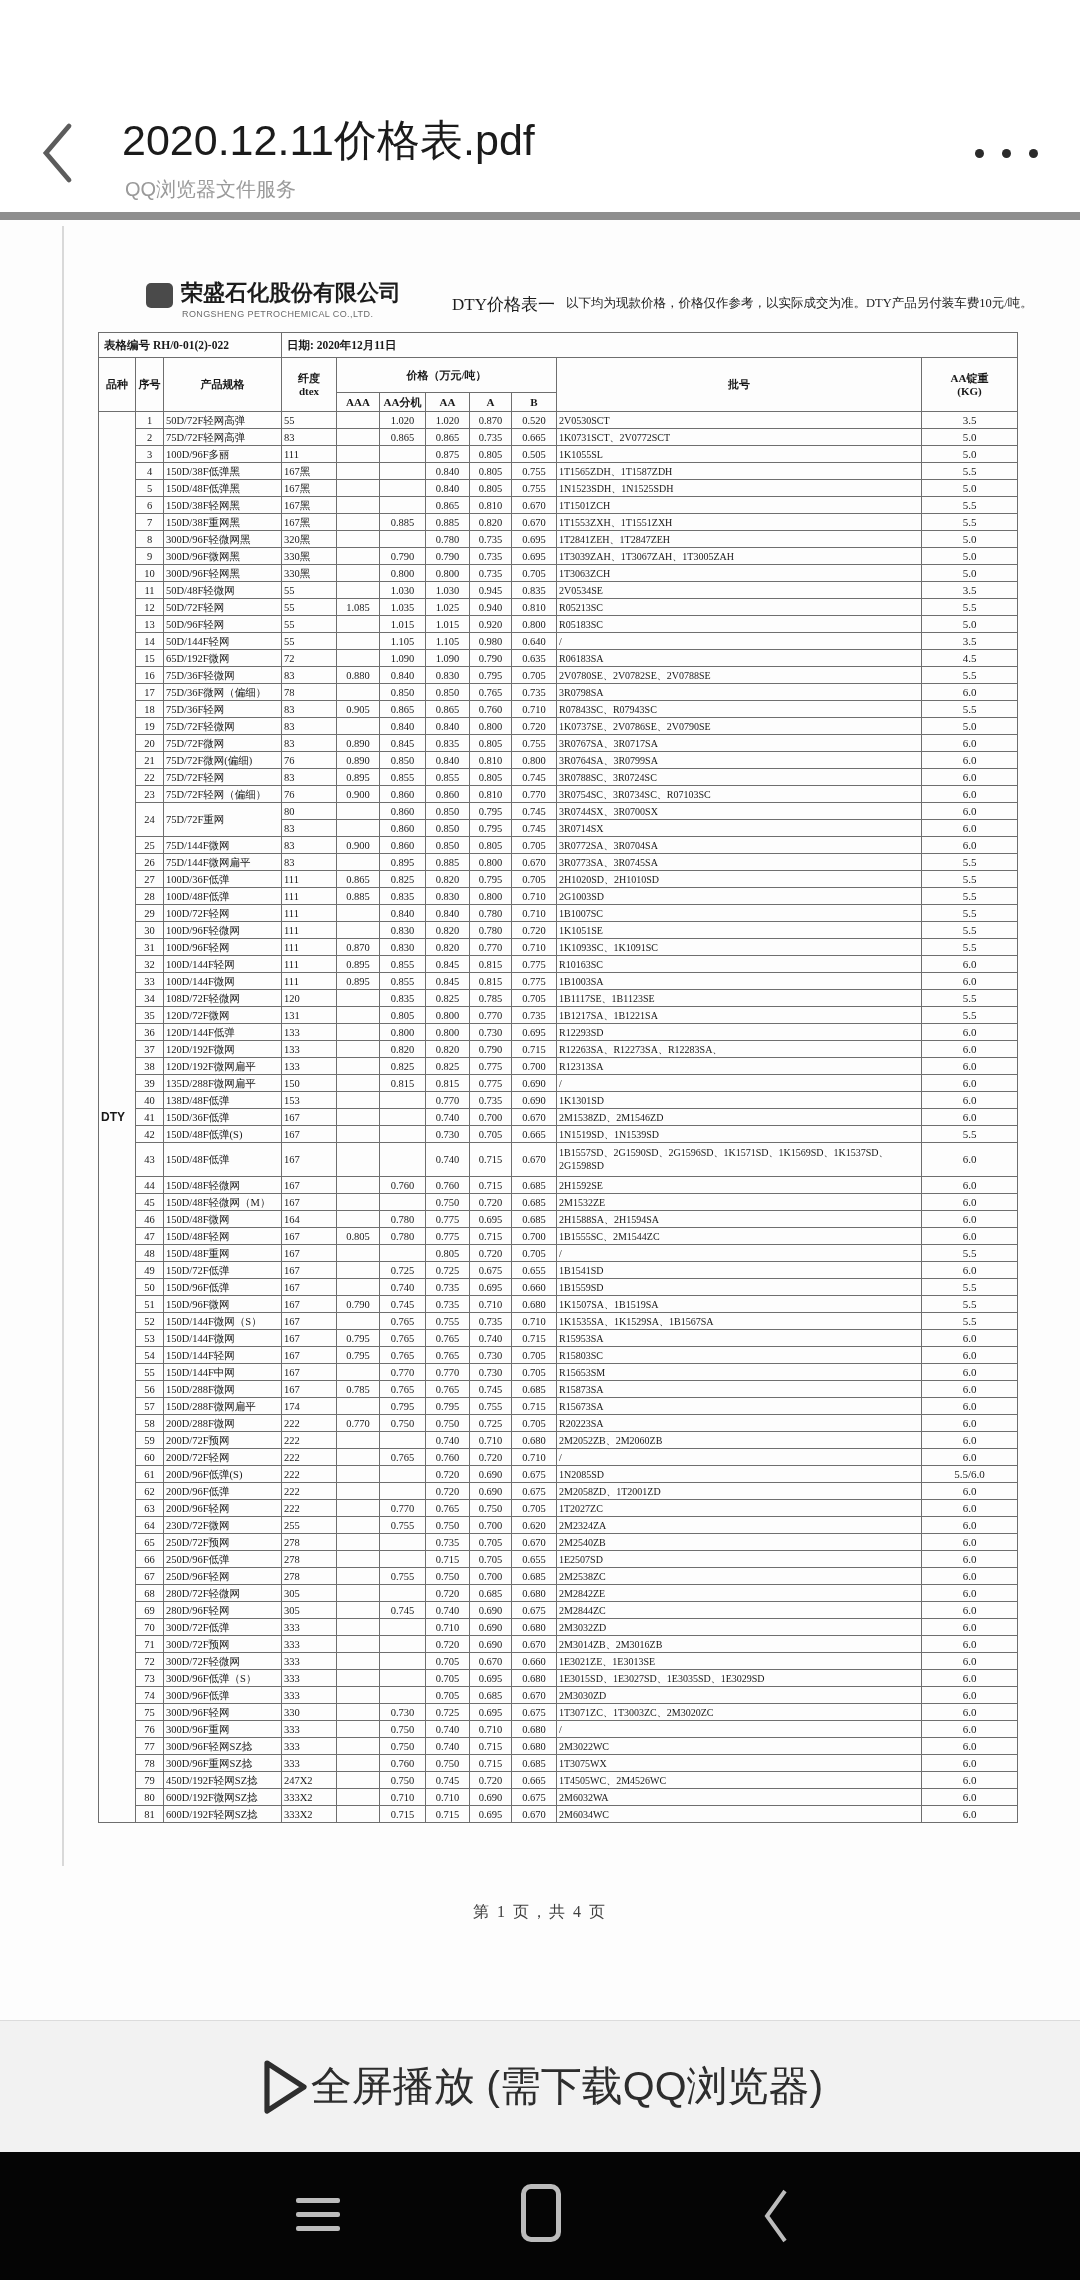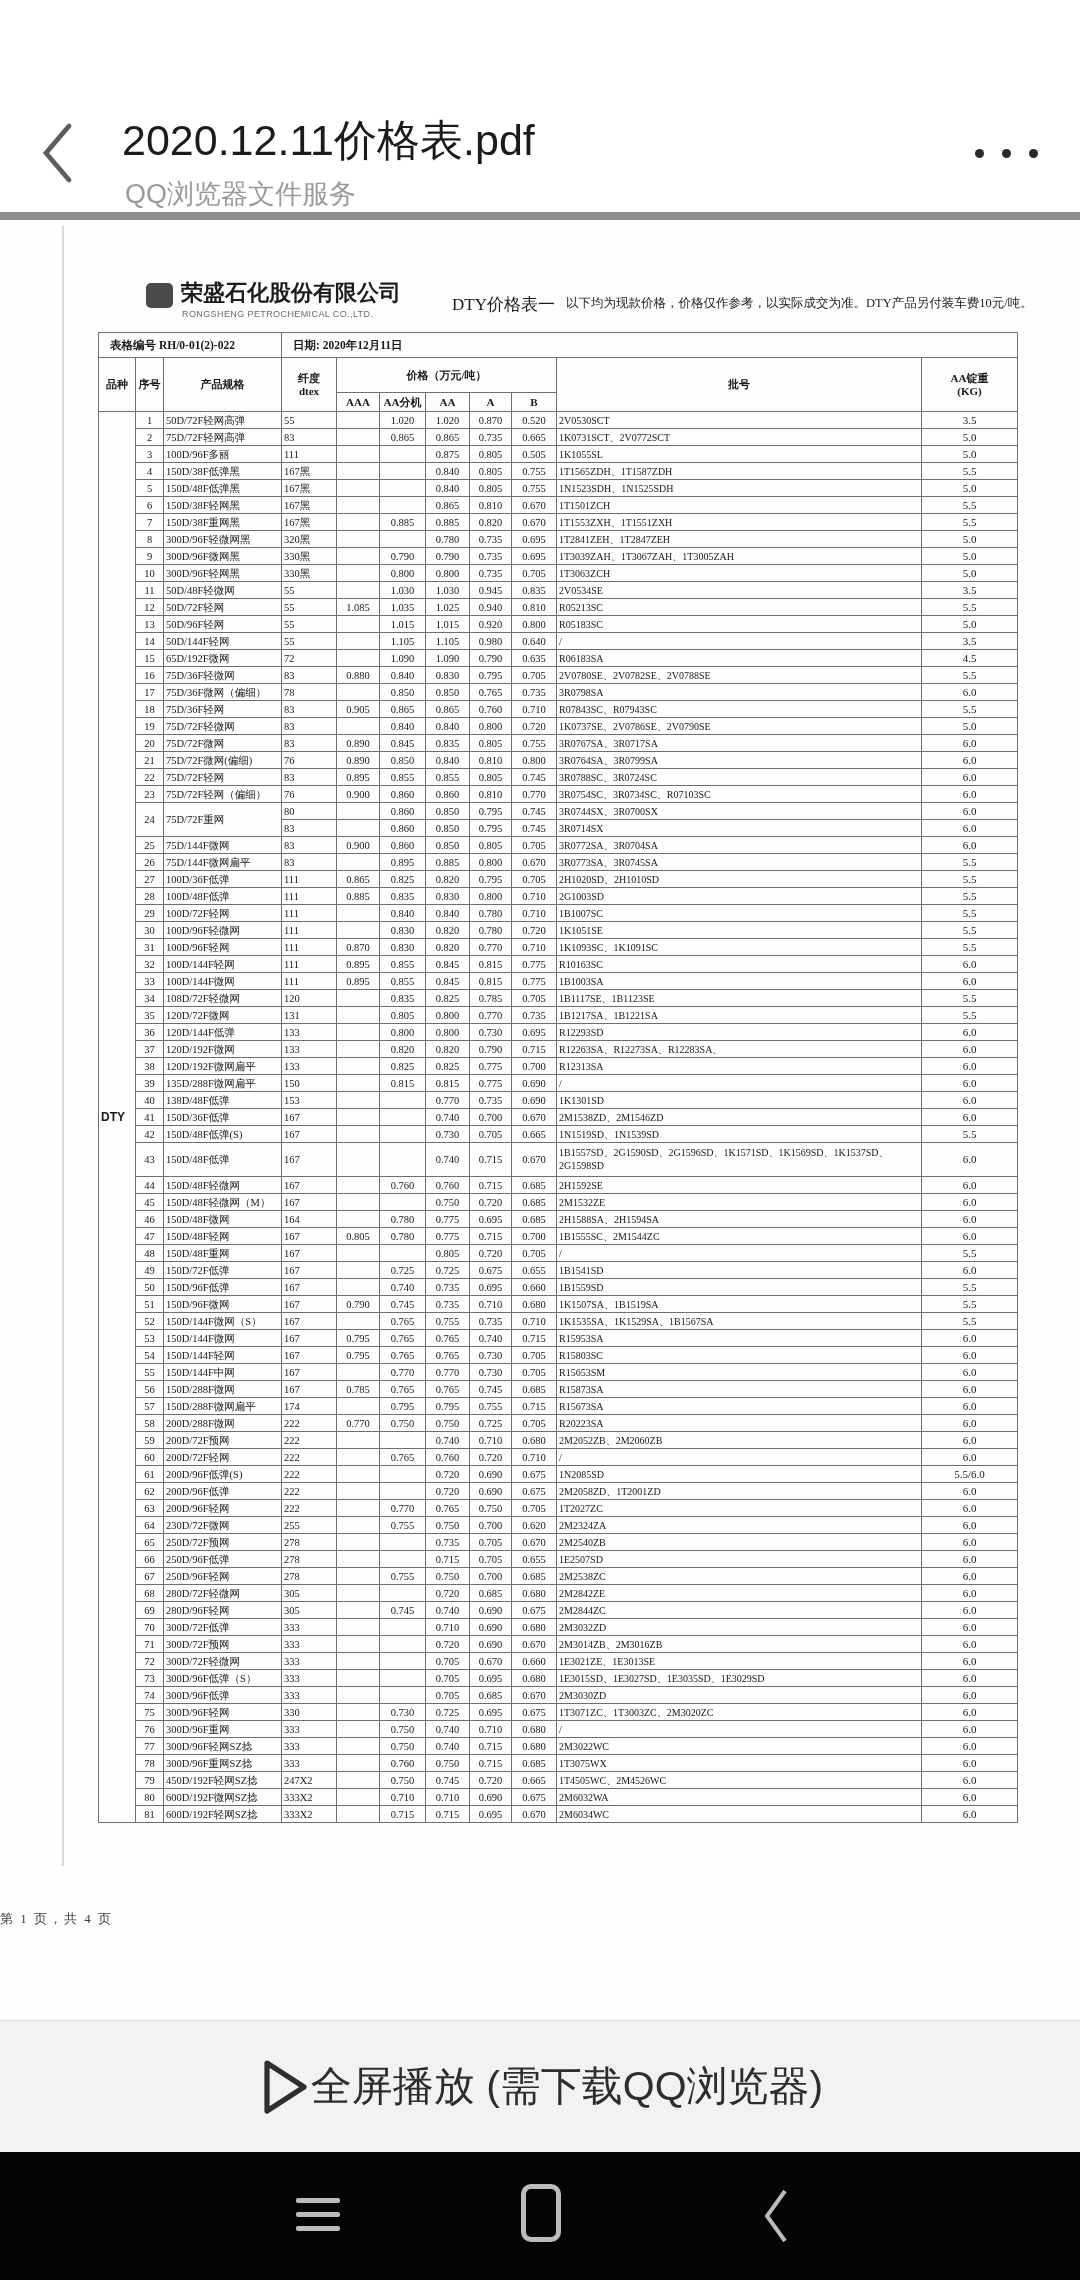--- a/index.html
+++ b/index.html
@@ -1,38 +1,38 @@
 <!DOCTYPE html>
 <html><head>
 <meta charset="utf-8">
 <style>
   html,body{margin:0;padding:0;background:#e9e9e9;}
   .screen{position:relative;width:1080px;height:2280px;background:#ffffff;margin:0 auto;overflow:hidden;font-family:"Liberation Sans",sans-serif;}
   
   .app-header{position:absolute;top:0;left:0;width:1080px;height:180px;background:#fff;}
   .back-btn{position:absolute;left:40px;top:122px;width:44px;height:66px;}
   .page-title{position:absolute;left:122px;top:112px;font-size:43px;color:#1b1b1b;white-space:nowrap;}
-  .page-subtitle{position:absolute;left:125px;top:176px;font-size:27px;color:#9a9a9a;white-space:nowrap;}
+  .page-subtitle{position:absolute;left:125px;top:176px;font-size:20px;color:#9a9a9a;white-space:nowrap;}
   .menu-btn{position:absolute;right:42px;top:138px;width:110px;height:30px;display:flex;gap:18px;align-items:center;justify-content:flex-end;}
   .menu-dot{width:9px;height:9px;border-radius:50%;background:#2a2a2a;}
   .divider{position:absolute;top:212px;left:0;width:1080px;height:8px;background:#8e8e8e;}
   
   .pdf{position:absolute;top:220px;left:0;width:1080px;height:1800px;background:#fdfdfd;color:#1c1c1c;font-family:"Liberation Serif",serif;}
   .scan-edge{position:absolute;left:62px;top:6px;width:2px;height:1640px;background:#d9d9d9;}
   .page-badge{position:absolute;left:42px;top:-16px;width:112px;height:112px;border-radius:50%;background:rgba(128,128,128,0.9);color:#fff;display:flex;align-items:center;justify-content:center;font-size:40px;font-family:"Liberation Sans",sans-serif;z-index:5;}
   .logo-mark{position:absolute;left:146px;top:63px;width:27px;height:25px;background:#4a4a4a;border-radius:5px;}
   .company-cn{position:absolute;left:181px;top:58px;font-size:22px;font-weight:bold;white-space:nowrap;}
   .company-en{position:absolute;left:182px;top:89px;font-size:9px;color:#6a6a6a;letter-spacing:.4px;font-family:"Liberation Sans",sans-serif;white-space:nowrap;}
   .sheet-title{position:absolute;left:452px;top:73px;font-size:17px;white-space:nowrap;}
   .sheet-note{position:absolute;left:566px;top:75px;font-size:12.5px;white-space:nowrap;}
-  .pdf-footer{position:absolute;left:0;top:1682px;width:100%;text-align:left;font-size:13px;color:#3f3f3f;letter-spacing:2px;margin-top:8px;}
+  .pdf-footer{position:absolute;left:0;top:1682px;width:100%;text-align:center;font-size:16px;color:#3f3f3f;letter-spacing:2px;}
   
   .price-table{position:absolute;left:98px;top:112px;border-collapse:collapse;table-layout:fixed;width:919px;font-size:10.5px;line-height:11px;color:#181818;}
   .price-table td{border:1px solid #6e6e6e;padding:0 2px;height:16px;overflow:hidden;white-space:nowrap;}
-  .price-table .meta{height:24px;font-size:11.5px;padding-left:11px;font-weight:bold;}
+  .price-table .meta{height:24px;font-size:11.5px;padding-left:5px;font-weight:bold;}
   .hrow1 td{height:34px;}
   .hrow2 td{height:18px;}
   .hd{text-align:center;font-weight:bold;font-size:11px;}
   .pre{white-space:pre-line !important;line-height:13px;}
   .c-cat{text-align:left;font-weight:bold;font-size:12px;font-family:"Liberation Sans",sans-serif;}
   .c-no{text-align:center;}
   .c-spec{text-align:left;}
   .c-dtex{text-align:left;}
   .c-p{text-align:center;}
   .c-batch{text-align:left;padding:0 4px;font-size:10px;}

